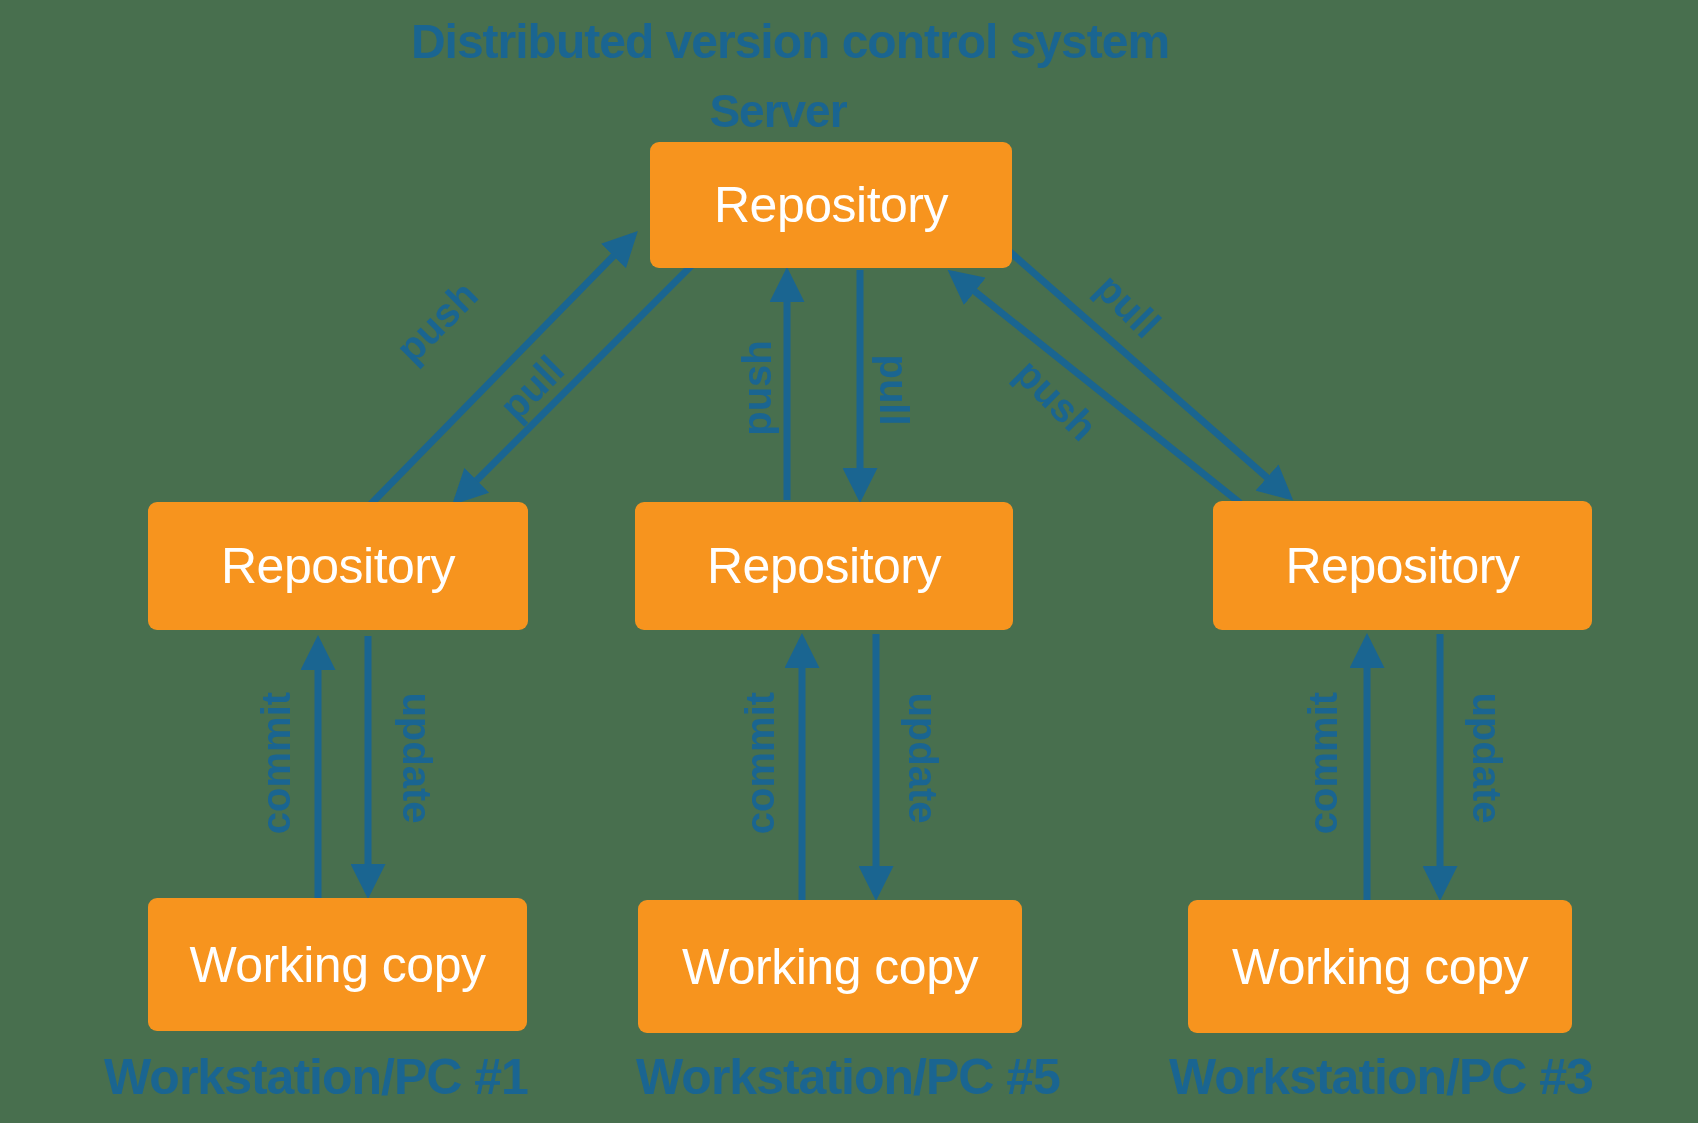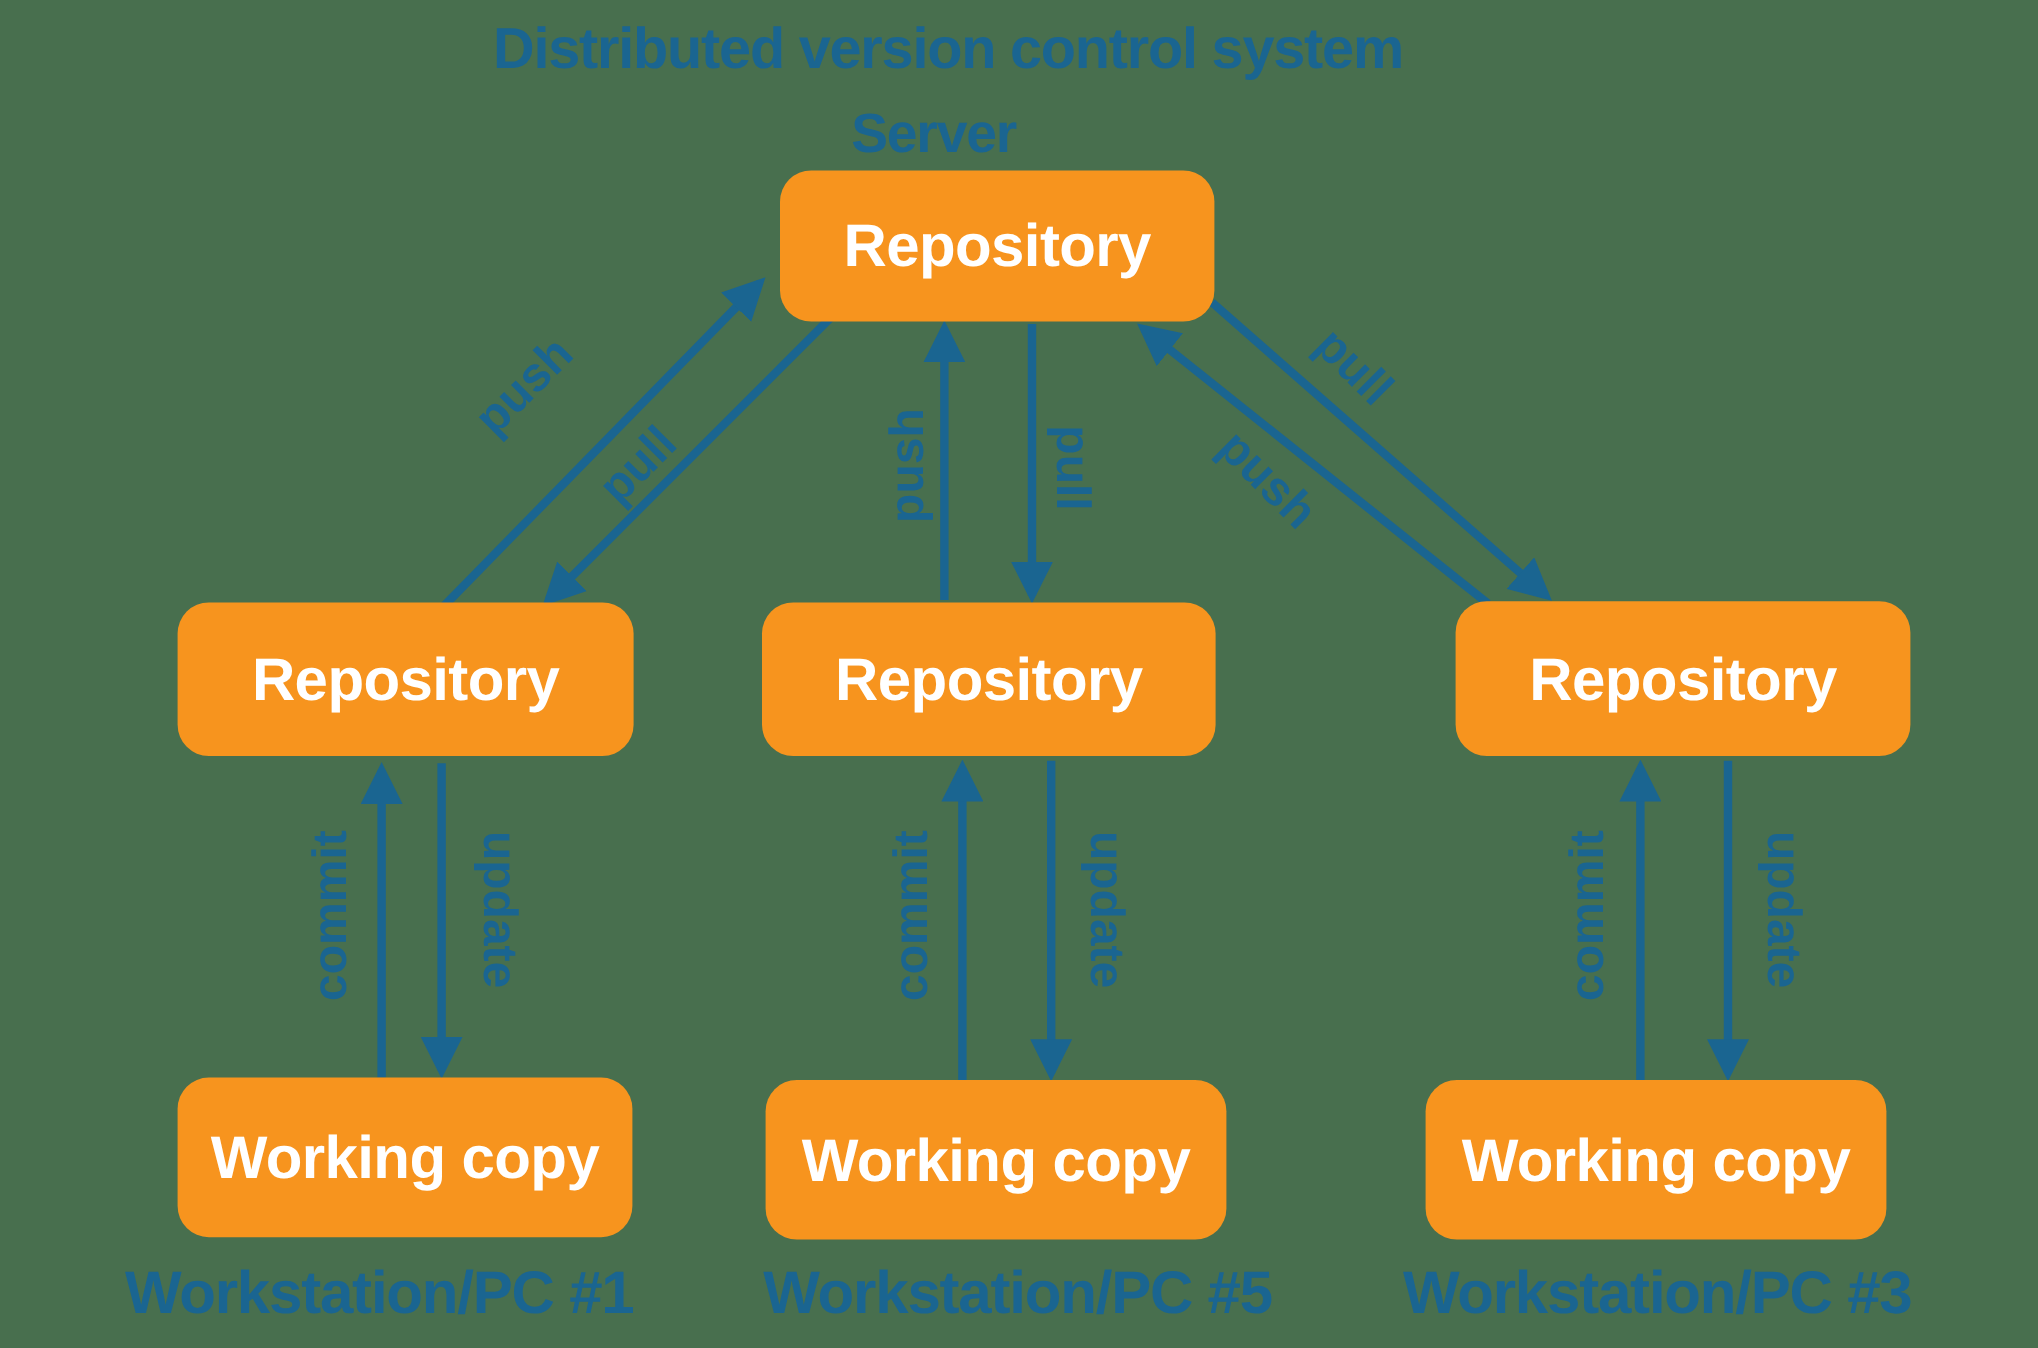--- a/index.html
+++ b/index.html
@@ -29,26 +29,26 @@
     stroke:var(--blue);
     stroke-width:7;
   }
   .arrows .head{
     fill:var(--blue);
   }
   .node{
     position:absolute;
     z-index:2;
     background:var(--orange);
-    border-radius:26px;
+    border-radius:9px;
     display:flex;
     align-items:center;
     justify-content:center;
     color:var(--boxtext);
-    font-weight:bold;
+    font-weight:normal;
     font-size:50px;
     letter-spacing:-0.5px;
   }
   .heading{
     position:absolute;
     z-index:3;
     color:var(--blue);
     font-weight:bold;
     text-align:center;
     letter-spacing:-1px;

